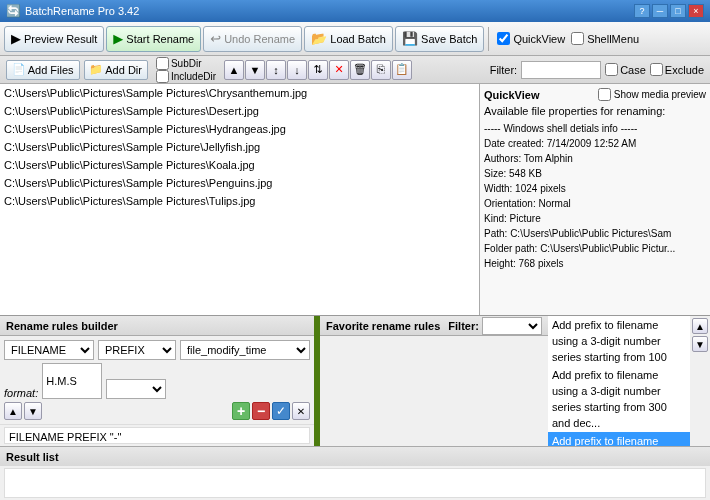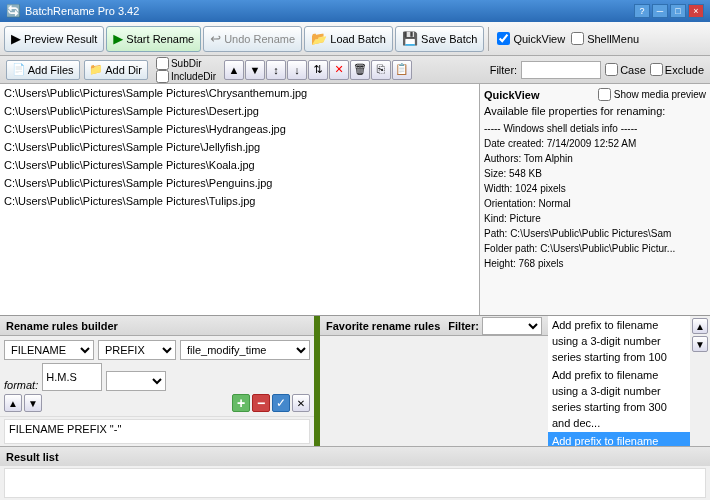--- a/index.html
+++ b/index.html
@@ -167,21 +167,21 @@
     }
     #rename-rules-controls {
       padding: 4px;
       border-bottom: 1px solid #ddd;
     }
     .rules-row { display: flex; gap: 4px; align-items: flex-end; margin-bottom: 3px; }
     .rules-select {
       border: 1px solid #aaa; background: white; font-size: 11px;
       height: 20px; padding: 0 2px;
     }
-    .rules-input { border: 1px solid #aaa; font-size: 11px; height: 28px; padding: 0 3px; flex: 1; }
+    .rules-input { border: 1px solid #aaa; font-size: 11px; height: 36px; padding: 0 3px; flex: 1; }
     .rules-small-select { border: 1px solid #aaa; background: white; font-size: 11px; height: 20px; padding: 0 2px; }
     .arrow-btn {
       width: 18px; height: 18px;
       background: linear-gradient(to bottom, #fff, #dde);
       border: 1px solid #99a;
       border-radius: 2px;
       cursor: pointer;
       display: flex; align-items: center; justify-content: center;
       font-size: 10px;
     }

